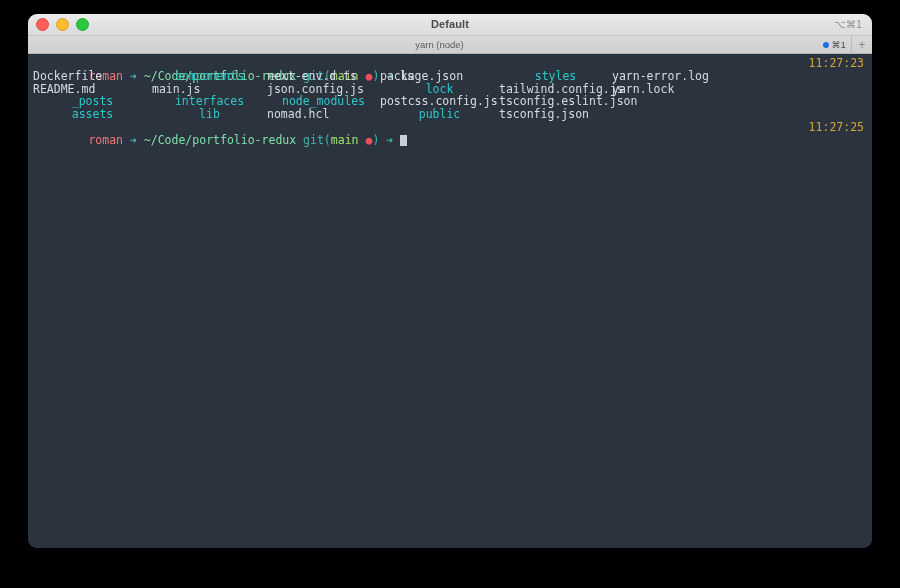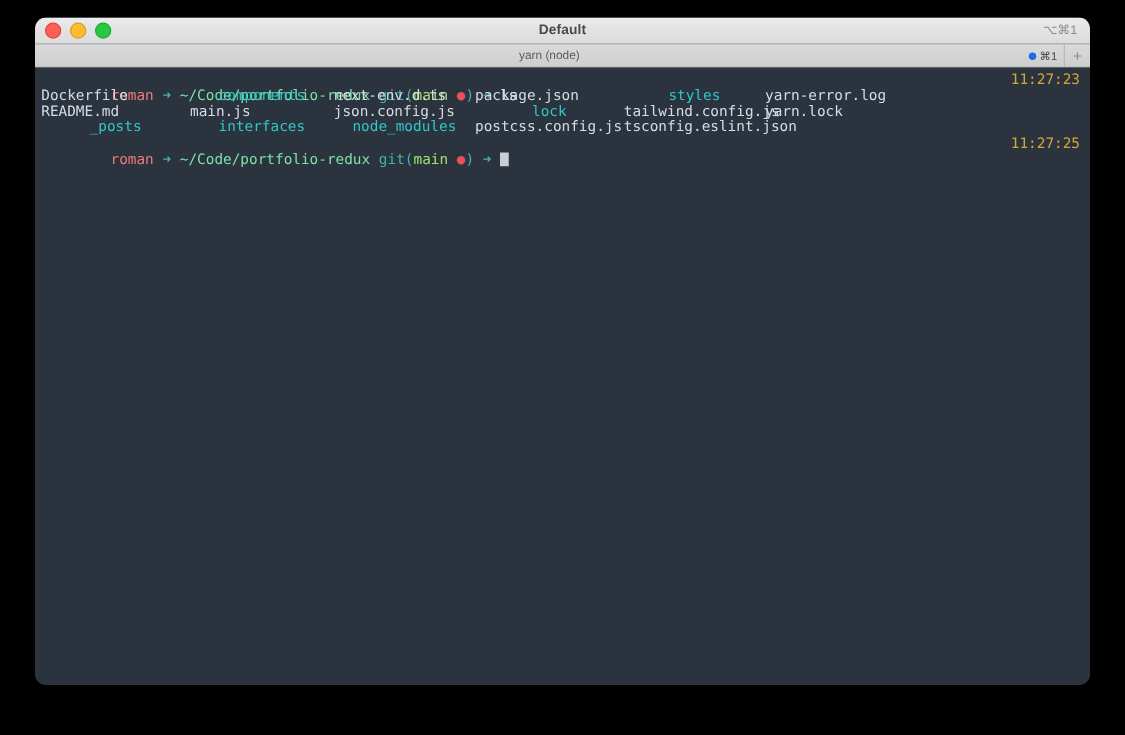--- a/index.html
+++ b/index.html
@@ -240,20 +240,21 @@
 
       <div class="line">
         <span class="c-user">roman</span><span> </span><span class="c-arrow">➜</span><span> </span><span class="c-path">~/Code/portfolio-redux</span><span> </span><span class="c-git">git(</span><span class="c-branch">main</span><span> </span><span class="c-dirty">●</span><span class="c-git">)</span><span> </span><span class="c-arrow">➜</span><span> </span><span class="c-cmd">ls</span>
         <span class="ts">11:27:23</span>
       </div>
 
       <div class="ls-grid">
           <div class="ls-row"><span class="col1 c-file">Dockerfile</span><span class="col2 c-dir">components</span><span class="col3 c-file">next-env.d.ts</span><span class="col4 c-file">package.json</span><span class="col5 c-dir">styles</span><span class="col6 c-file">yarn-error.log</span></div>
           <div class="ls-row"><span class="col1 c-file">README.md</span><span class="col2 c-file">main.js</span><span class="col3 c-file">json.config.js</span><span class="col4 c-dir">lock</span><span class="col5 c-file">tailwind.config.js</span><span class="col6 c-file">yarn.lock</span></div>
           <div class="ls-row"><span class="col1 c-dir">_posts</span><span class="col2 c-dir">interfaces</span><span class="col3 c-dir">node_modules</span><span class="col4 c-file">postcss.config.js</span><span class="col5 c-file">tsconfig.eslint.json</span><span class="col6 c-file"></span></div>
+          <div class="ls-row"><span class="col1 c-dir">assets</span><span class="col2 c-dir">lib</span><span class="col3 c-file">nomad.hcl</span><span class="col4 c-dir">public</span><span class="col5 c-file">tsconfig.json</span><span class="col6 c-file"></span></div>
         </div>
 
       <div class="line">
         <span class="c-user">roman</span><span> </span><span class="c-arrow">➜</span><span> </span><span class="c-path">~/Code/portfolio-redux</span><span> </span><span class="c-git">git(</span><span class="c-branch">main</span><span> </span><span class="c-dirty">●</span><span class="c-git">)</span><span> </span><span class="c-arrow">➜</span><span> </span><span class="cursor"></span>
         <span class="ts">11:27:25</span>
       </div>
 
     </div>
   </div>
 </div>

